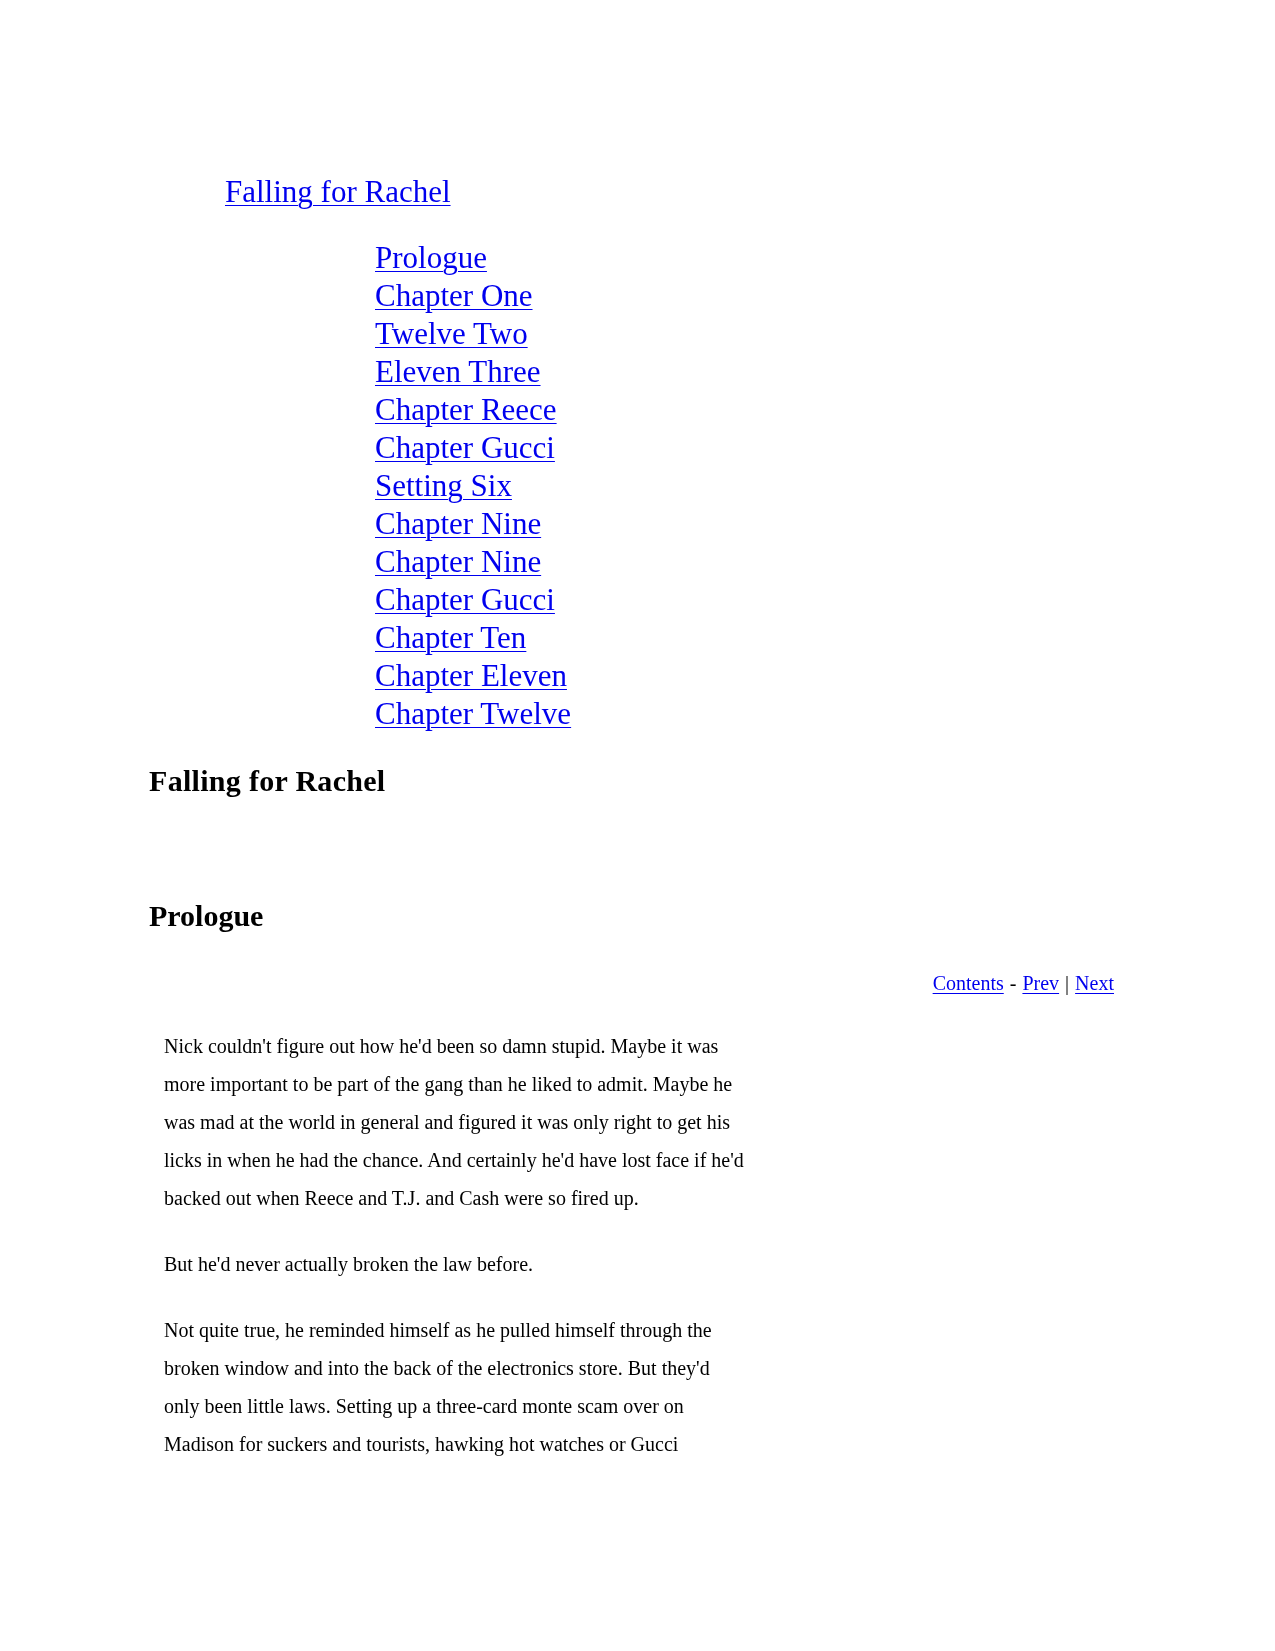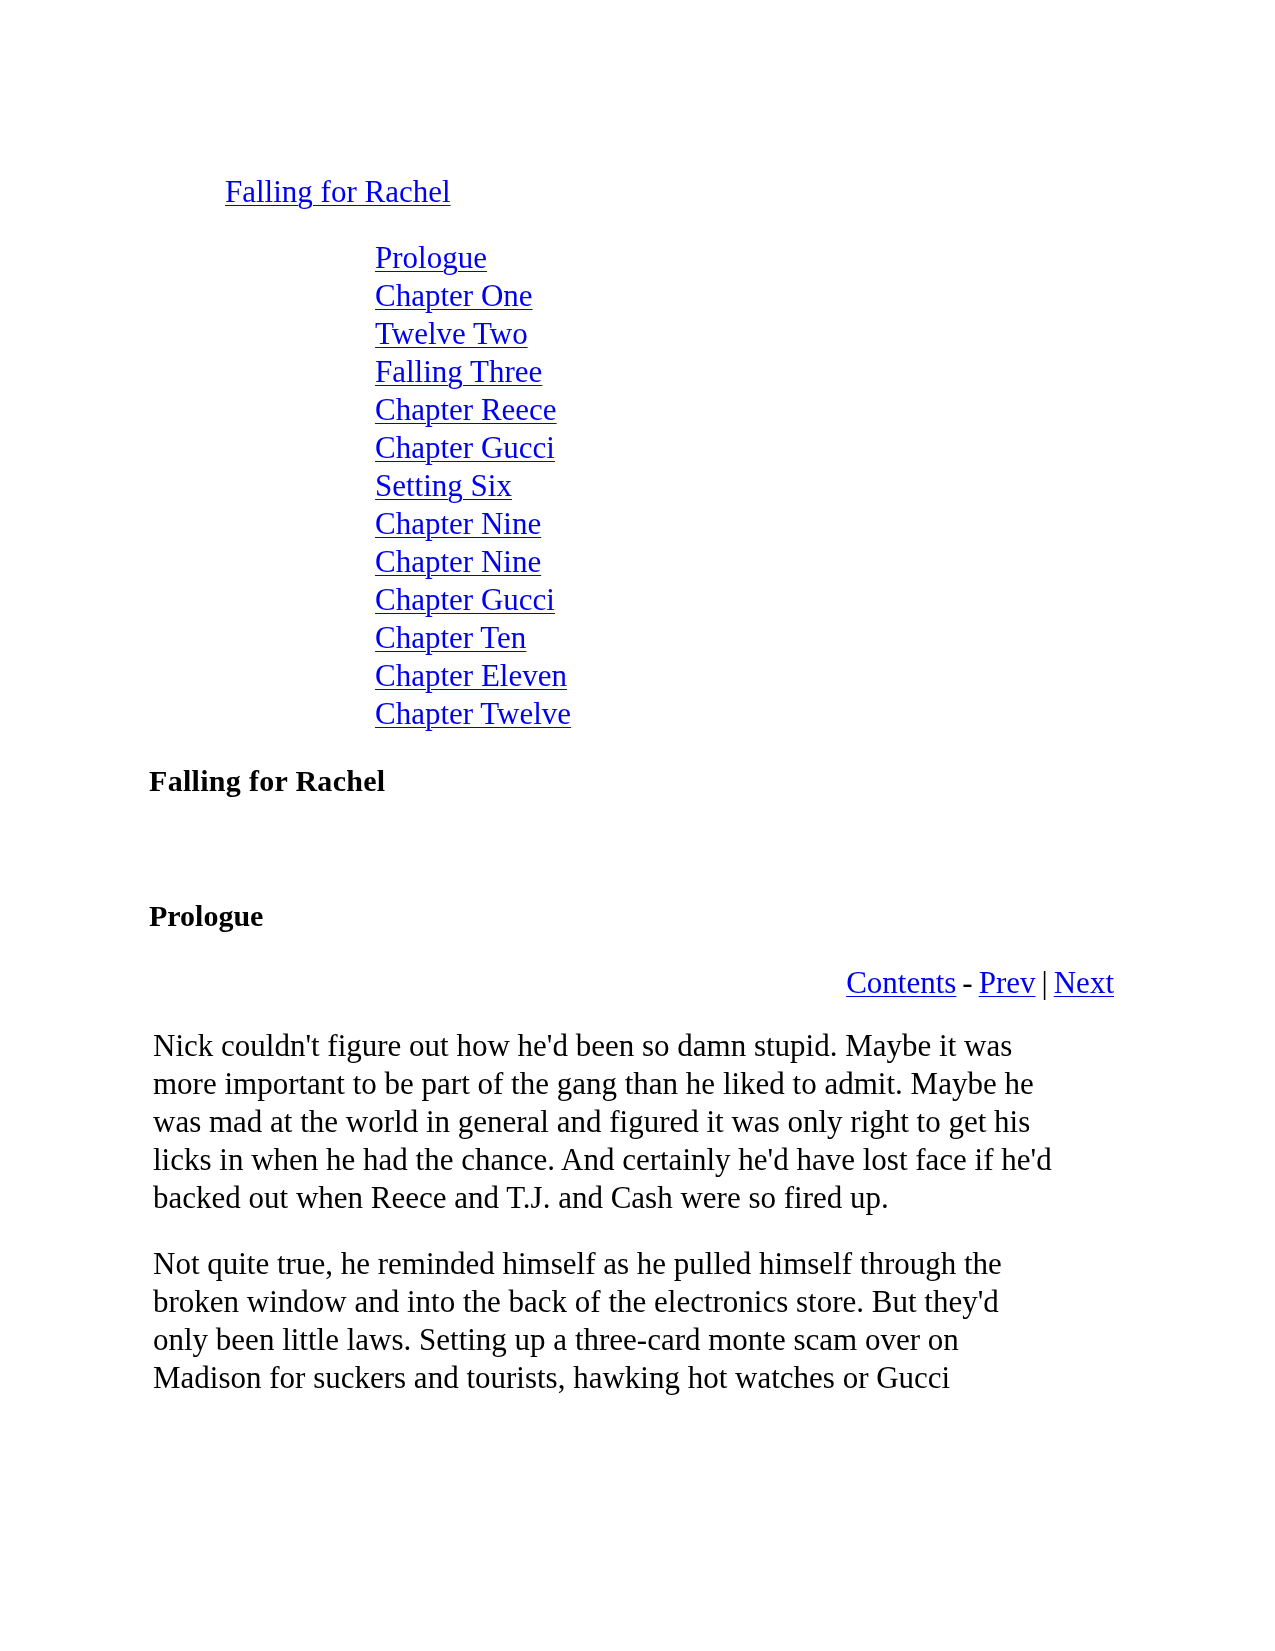--- a/index.html
+++ b/index.html
@@ -57,50 +57,50 @@
     top: 897px;
     margin: 0;
     font-size: 30px;
     font-weight: bold;
     line-height: 38px;
   }
   .nav {
     position: absolute;
     right: 161px;
     top: 963px;
-    font-size: 31px;
+    font-size: 20px;
     line-height: 40px;
     white-space: nowrap;
   }
   .nav .sep {
     padding: 0 6px;
   }
   .body-text {
     position: absolute;
     left: 149px;
     top: 1027px;
     width: 990px;
   }
   .body-text p {
-    margin: 0 0 28px 4px;
-    font-size: 31px;
+    margin: 0 0 28px 15px;
+    font-size: 20px;
     line-height: 38px;
     white-space: pre-line;
   }
 </style>
 </head>
 <body>
 
 <a href="#" class="book-link">Falling for Rachel</a>
 
 <ul class="toc">
   <li><a href="#">Prologue</a></li>
   <li><a href="#">Chapter One</a></li>
   <li><a href="#">Twelve Two</a></li>
-  <li><a href="#">Falling Three</a></li>
+  <li><a href="#">Eleven Three</a></li>
   <li><a href="#">Chapter Reece</a></li>
   <li><a href="#">Chapter Gucci</a></li>
   <li><a href="#">Setting Six</a></li>
   <li><a href="#">Chapter Nine</a></li>
   <li><a href="#">Chapter Nine</a></li>
   <li><a href="#">Chapter Gucci</a></li>
   <li><a href="#">Chapter Ten</a></li>
   <li><a href="#">Chapter Eleven</a></li>
   <li><a href="#">Chapter Twelve</a></li>
 </ul>
@@ -112,17 +112,18 @@
 <div class="nav">
   <a href="#">Contents</a><span class="sep">-</span><a href="#">Prev</a><span class="sep">|</span><a href="#">Next</a>
 </div>
 
 <div class="body-text">
   <p>Nick couldn't figure out how he'd been so damn stupid. Maybe it was
 more important to be part of the gang than he liked to admit. Maybe he
 was mad at the world in general and figured it was only right to get his
 licks in when he had the chance. And certainly he'd have lost face if he'd
 backed out when Reece and T.J. and Cash were so fired up.</p>
+  <p>But he'd never actually broken the law before.</p>
   <p>Not quite true, he reminded himself as he pulled himself through the
 broken window and into the back of the electronics store. But they'd
 only been little laws. Setting up a three-card monte scam over on
 Madison for suckers and tourists, hawking hot watches or Gucci</p>
 </div>
 
 </body></html>

